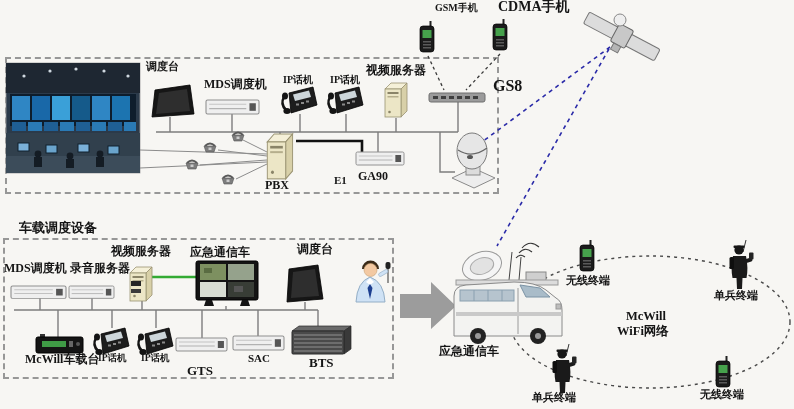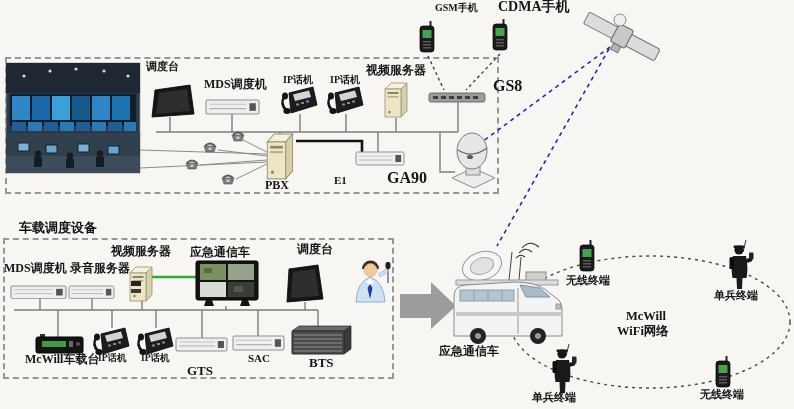--- a/index.html
+++ b/index.html
@@ -300,21 +300,21 @@
   </svg>
 
   <div class="lbl" style="left:146px;top:61px;font-size:11px;">调度台</div>
   <div class="lbl" style="left:204px;top:78px;font-size:12px;">MDS调度机</div>
   <div class="lbl" style="left:283px;top:75px;font-size:10px;">IP话机</div>
   <div class="lbl" style="left:330px;top:75px;font-size:10px;">IP话机</div>
   <div class="lbl" style="left:366px;top:64px;font-size:12px;">视频服务器</div>
   <div class="lbl" style="left:445px;top:78px;font-size:16px;margin-left:48px;">GS8</div>
   <div class="lbl" style="left:265px;top:179px;font-size:12px;">PBX</div>
   <div class="lbl" style="left:334px;top:145px;font-size:11px;margin-top:30px;">E1</div>
-  <div class="lbl" style="left:358px;top:170px;font-size:16px;margin-left:29px;">GA90</div>
+  <div class="lbl" style="left:358px;top:170px;font-size:12px;">GA90</div>
 
   <div class="lbl" style="left:407px;top:3px;font-size:10px;margin-left:28px;">GSM手机</div>
   <div class="lbl" style="left:474px;top:0;font-size:14px;margin-left:24px;">CDMA手机</div>
 
   <div class="lbl" style="left:19px;top:221px;font-size:13px;text-align:right;">车载调度设备</div>
   <div class="lbl" style="left:4px;top:262px;font-size:12px;">MDS调度机</div>
   <div class="lbl" style="left:70px;top:262px;font-size:12px;">录音服务器</div>
   <div class="lbl" style="left:111px;top:245px;font-size:12px;">视频服务器</div>
   <div class="lbl" style="left:190px;top:246px;font-size:12px;">应急通信车</div>
   <div class="lbl" style="left:297px;top:243px;font-size:12px;">调度台</div>

